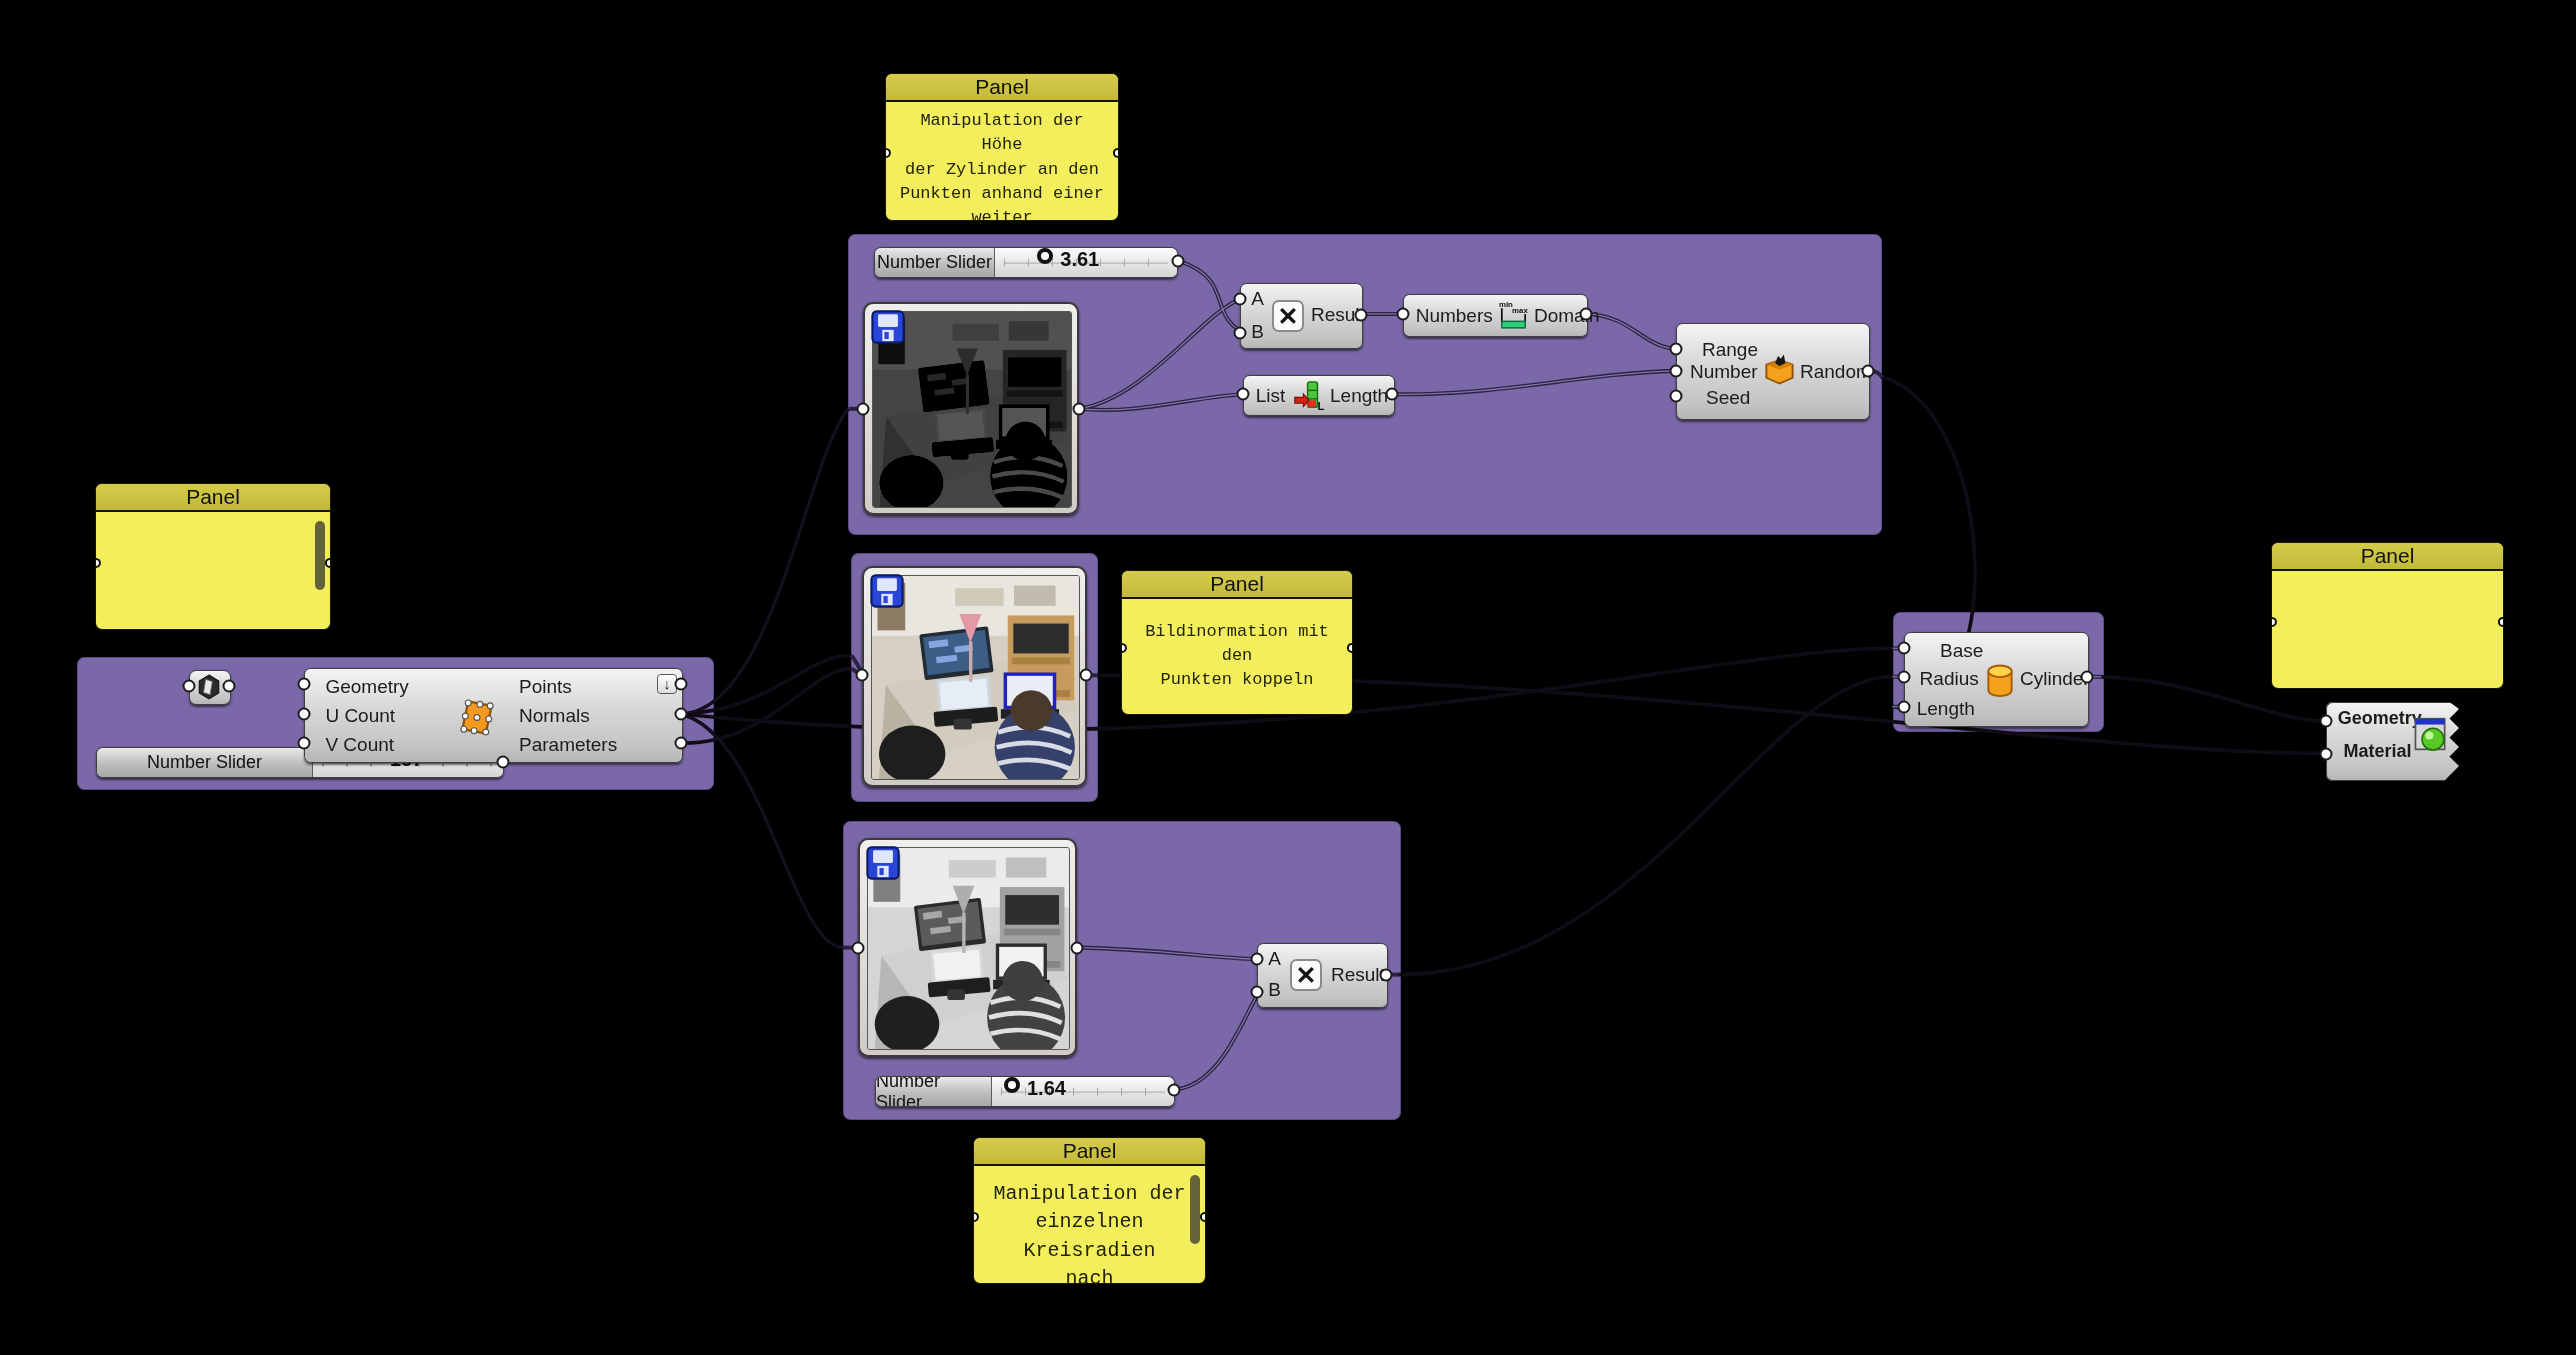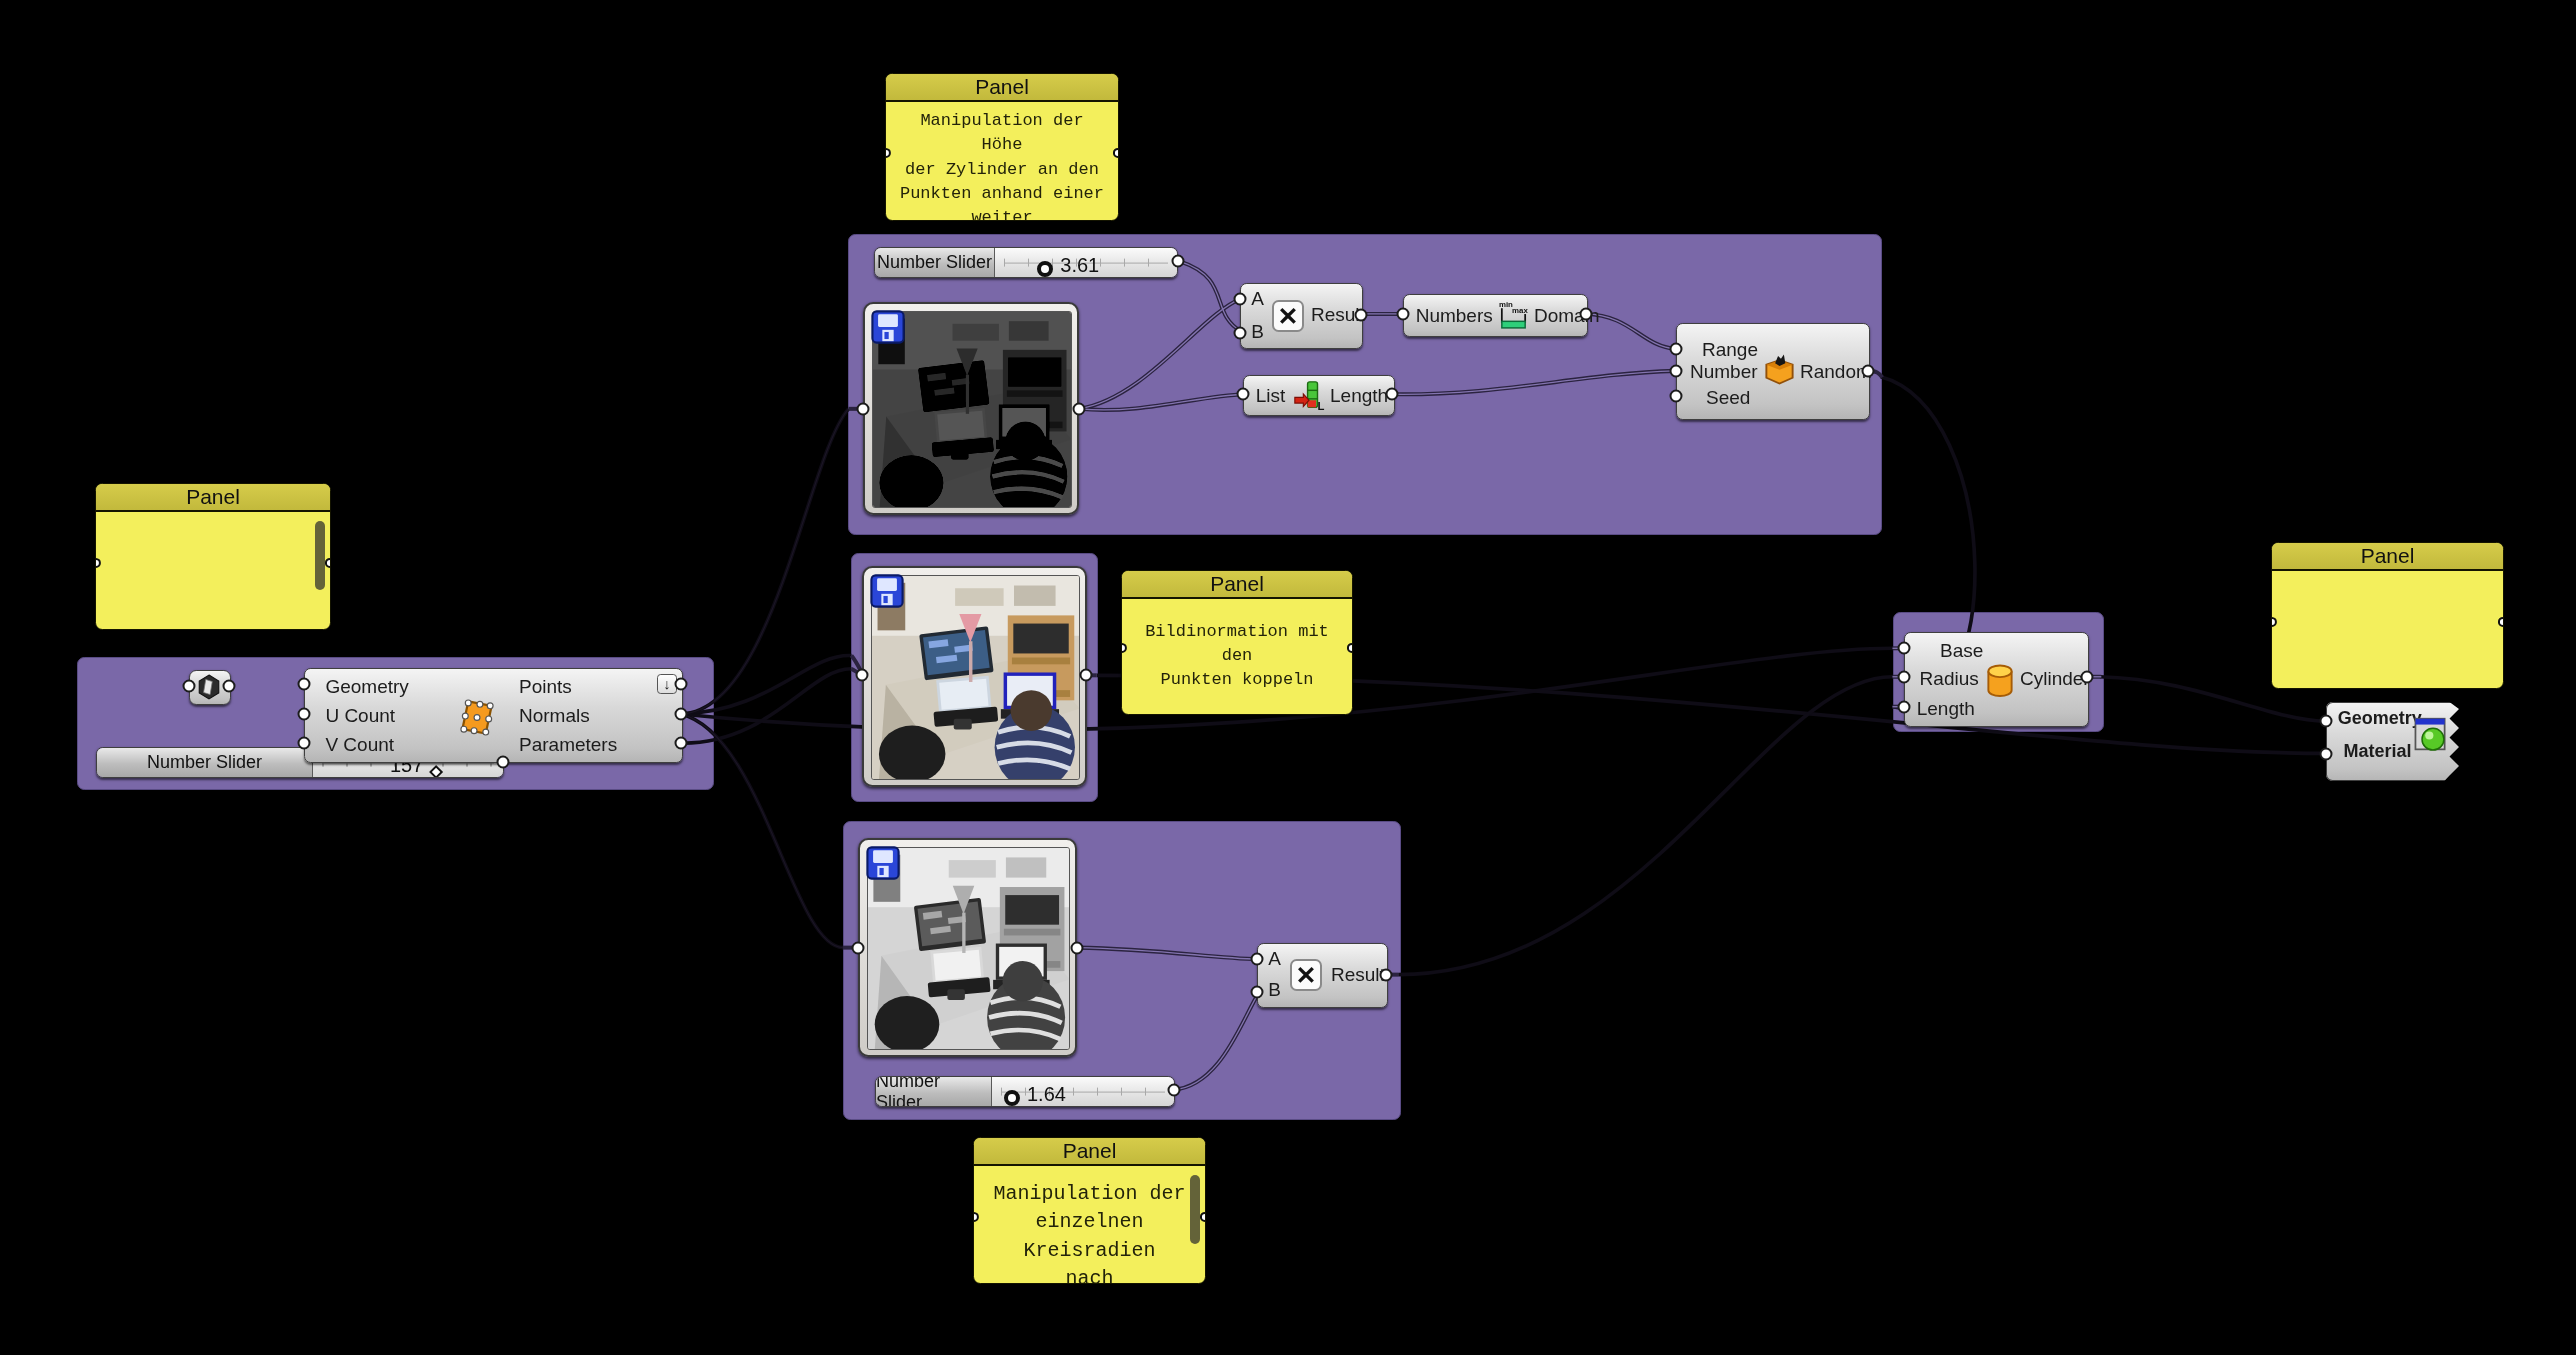--- a/index.html
+++ b/index.html
@@ -23,21 +23,21 @@
   .lbl{position:absolute;font-size:19px;color:#1c1c1c;white-space:nowrap;}
   .port{position:absolute;width:13px;height:13px;border-radius:50%;background:#fff;
         border:2.9px solid #1c1c1c;transform:translate(-50%,-50%);z-index:4;box-sizing:border-box;}
 
   
   .slider{position:absolute;z-index:3;display:flex;border:1.5px solid #3f3f3f;border-radius:6.6px;
           overflow:hidden;box-shadow:0 1.5px 2.2px rgba(0,0,0,.55);}
   .slider .name{background:linear-gradient(#e9e9e9,#bdbdbd 55%,#a8a8a8);border-right:1.5px solid #5a5a5a;
           display:flex;align-items:center;justify-content:center;font-size:18px;color:#111;}
   .slider .track{position:relative;background:linear-gradient(#fbfbfb,#e3e3e3 60%,#d5d5d5);
-          flex:1;display:flex;align-items:flex-end;}
+          flex:1;display:flex;align-items:flex-start;font-weight:bold;}
   .ticks{position:absolute;left:8.8px;right:8.8px;top:50%;height:8.8px;transform:translateY(-50%);
          background:repeating-linear-gradient(90deg,#9a9a9a 0 1.5px,transparent 1.5px 24px);opacity:.8;}
   .ticks:before{content:"";position:absolute;left:0;right:0;top:50%;height:1.5px;background:#9a9a9a;}
   .knob-circle{position:relative;width:16px;height:16px;border-radius:50%;background:#fff;
          border:4.4px solid #111;box-sizing:border-box;margin-left:10.2px;}
   .knob-diamond{position:relative;width:10.2px;height:10.2px;background:#fff;border:2.2px solid #111;
          transform:rotate(45deg);box-sizing:border-box;margin-left:7.3px;}
   .slider .val{position:relative;font-size:20px;color:#111;margin-left:7.3px;}
 
   

